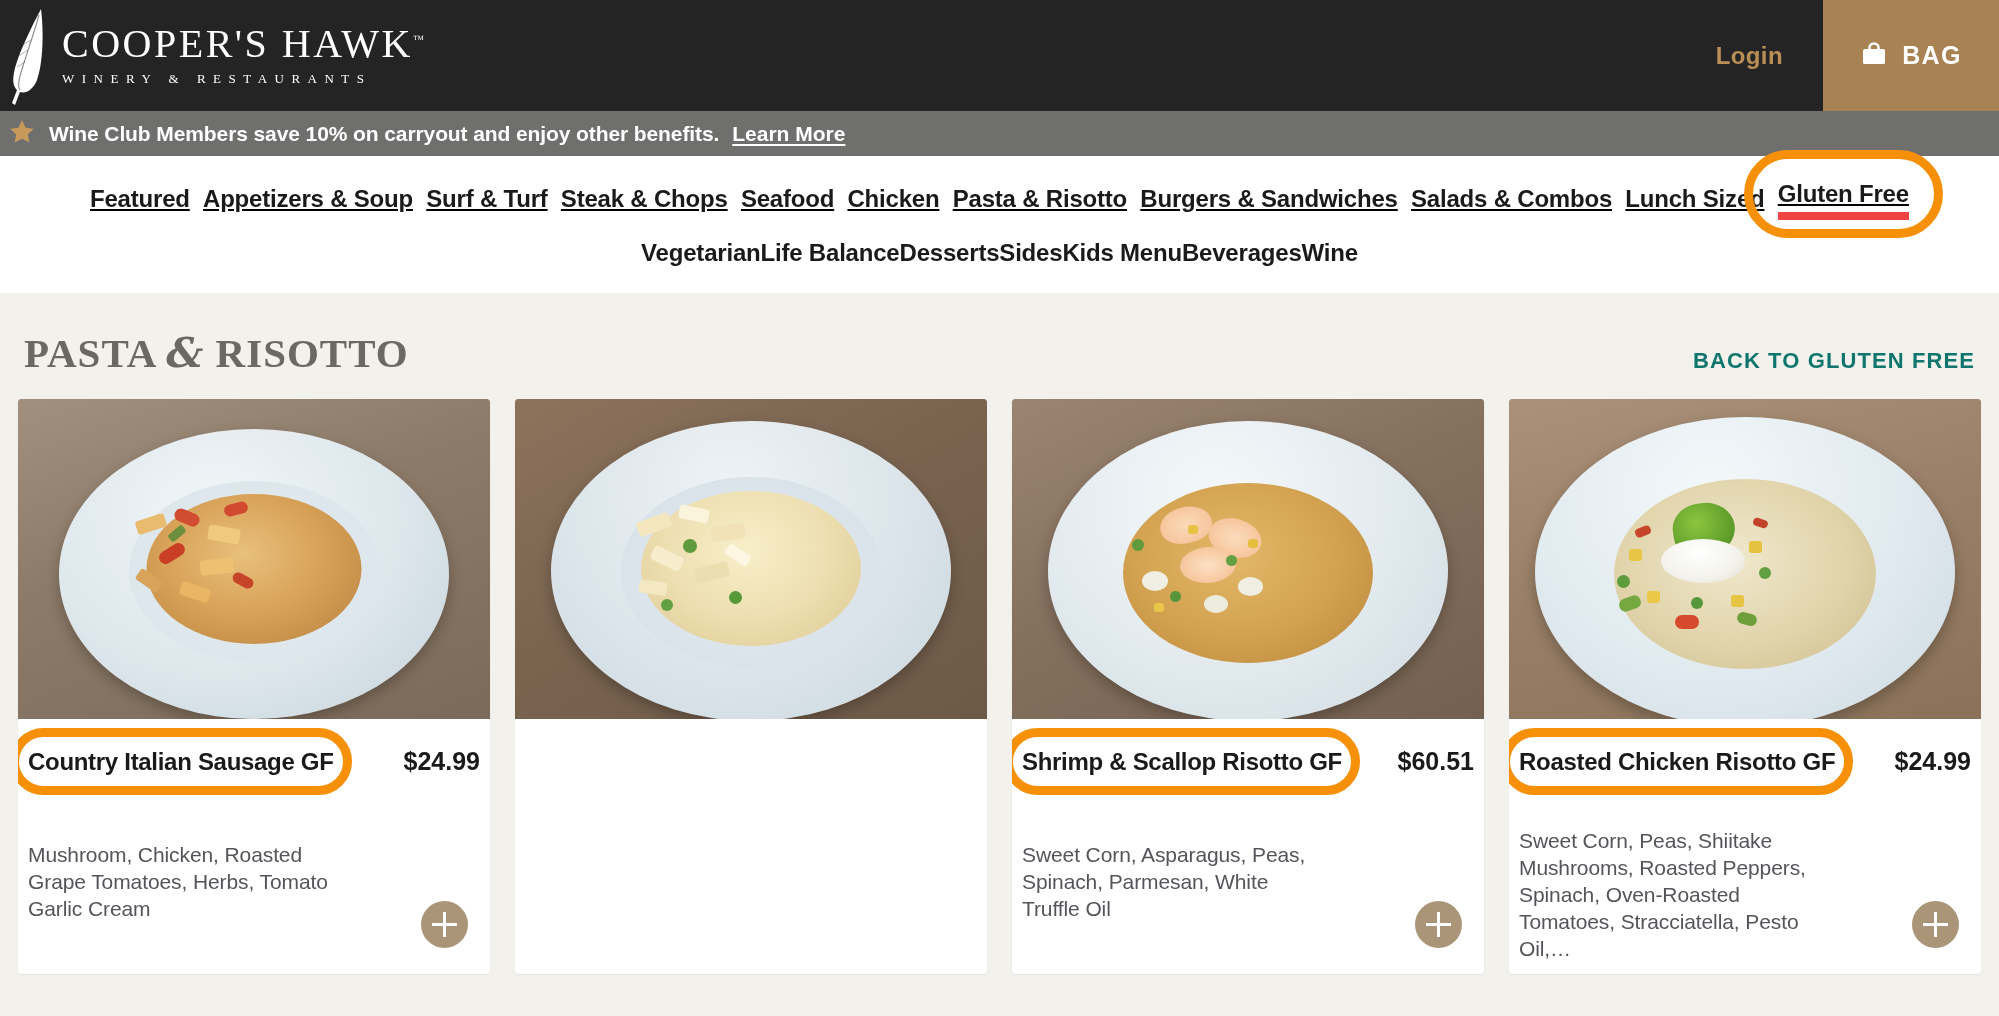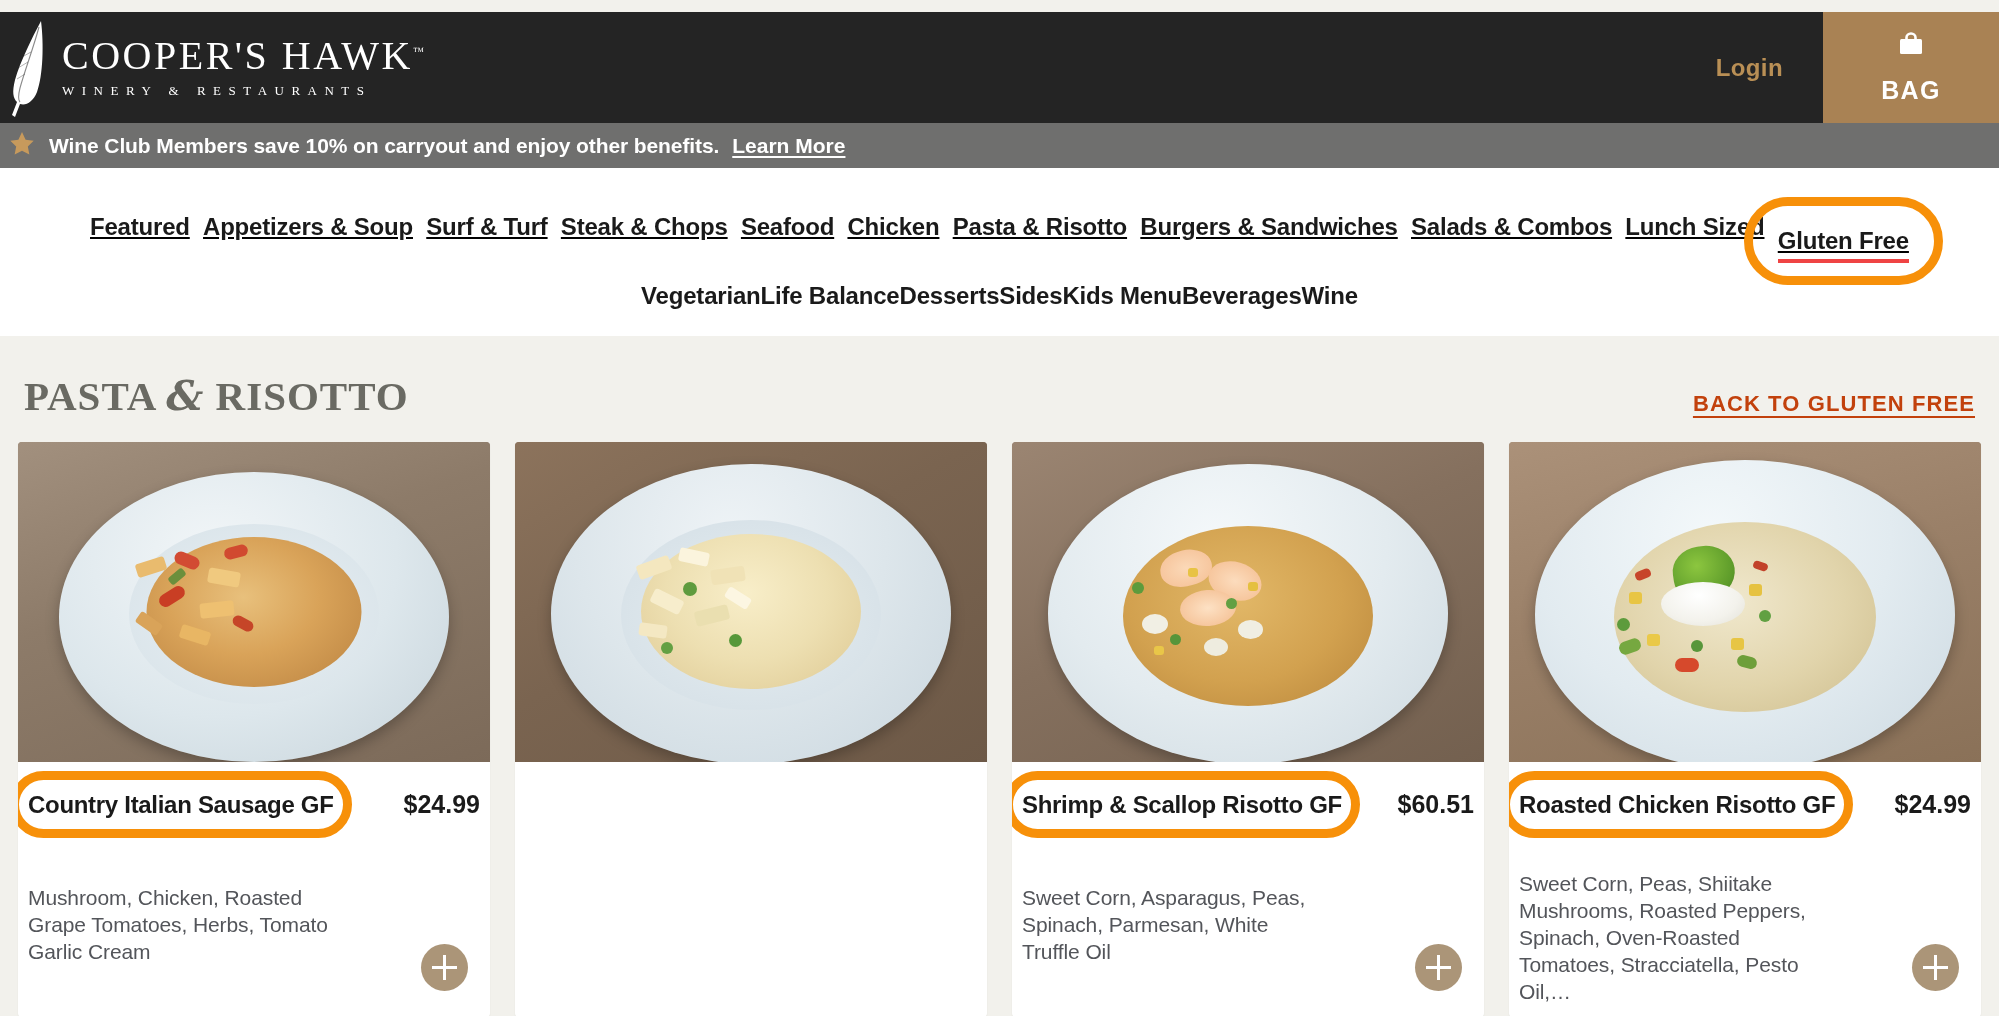--- a/index.html
+++ b/index.html
@@ -10,21 +10,20 @@
     overflow: hidden;
   }
 
   
   .topbar {
     position: relative;
     height: 111px;
     background: #242424;
     display: flex;
     align-items: center;
-    margin-top: 12px;
   }
   .logo-wrap {
     display: flex;
     align-items: center;
     padding-left: 8px;
     height: 100%;
   }
   .feather {
     width: 44px; height: 100px;
     position: relative;
@@ -70,21 +69,20 @@
     cursor: pointer;
   }
   .bag-btn {
     width: 176px;
     background: #a98254;
     display: flex;
     align-items: center;
     justify-content: center;
     gap: 14px;
     cursor: pointer;
-    flex-direction: column;
   }
   .bag-label {
     color: #fff;
     font-size: 25px;
     font-weight: bold;
     letter-spacing: 1.3px;
   }
   .bag-icon { display:block; }
 
   
@@ -130,23 +128,22 @@
     font-size: 24px;
     font-weight: bold;
     color: #1a1a1a;
     white-space: nowrap;
     cursor: pointer;
     letter-spacing: -0.2px;
     position: relative;
     padding: 2px 0;
   }
   .nav-item.active {
-    border-bottom: 4px solid #ef4444;
+    border-bottom: 8px solid #ef4444;
     padding-bottom: 4px;
-    margin-top: 35px;
   }
   
   .nav-highlight {
     position: absolute;
     left: -34px; right: -34px;
     top: -28px; bottom: -26px;
     border: 9px solid #f79009;
     border-radius: 46px;
     pointer-events: none;
   }
@@ -166,23 +163,22 @@
     color: #6a6a63;
     letter-spacing: 1px;
   }
   .section-title .amp {
     font-style: italic;
     font-family: "DejaVu Serif", serif;
   }
   .back-link {
     font-size: 22px;
     font-weight: bold;
-    color: #c2410c;
+    color: #0f766e;
     letter-spacing: 1.1px;
-    text-decoration: underline;
     text-underline-offset: 5px;
     cursor: pointer;
     padding-bottom: 3px;
   }
 
   
   .grid {
     display: grid;
     grid-template-columns: repeat(4, 1fr);
     gap: 25px;

